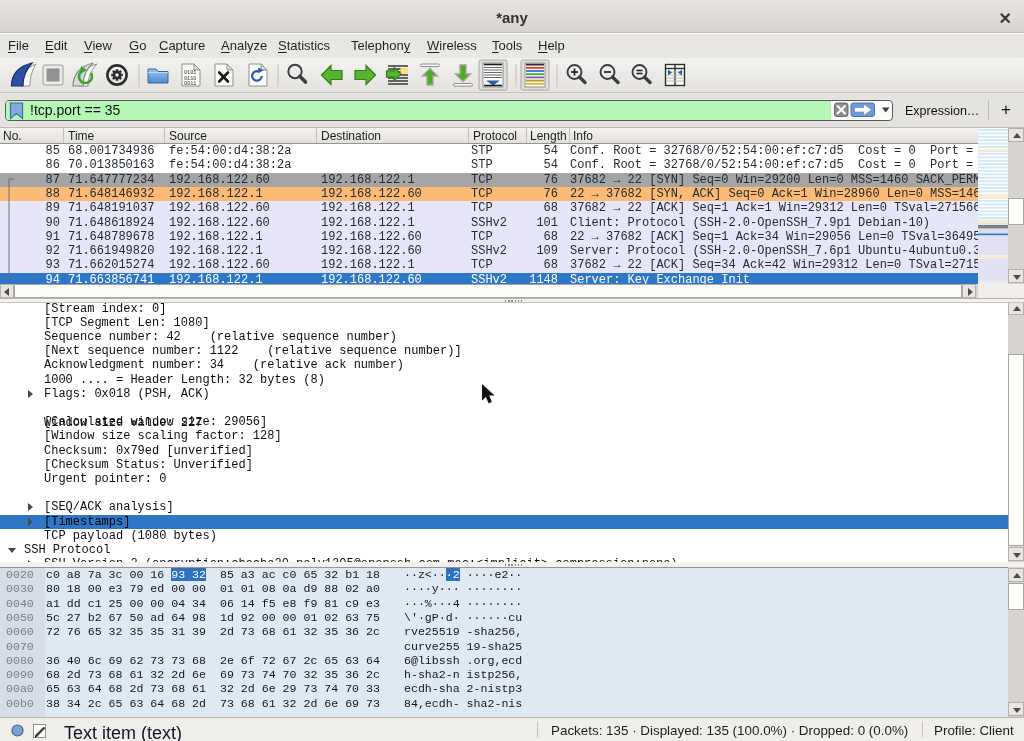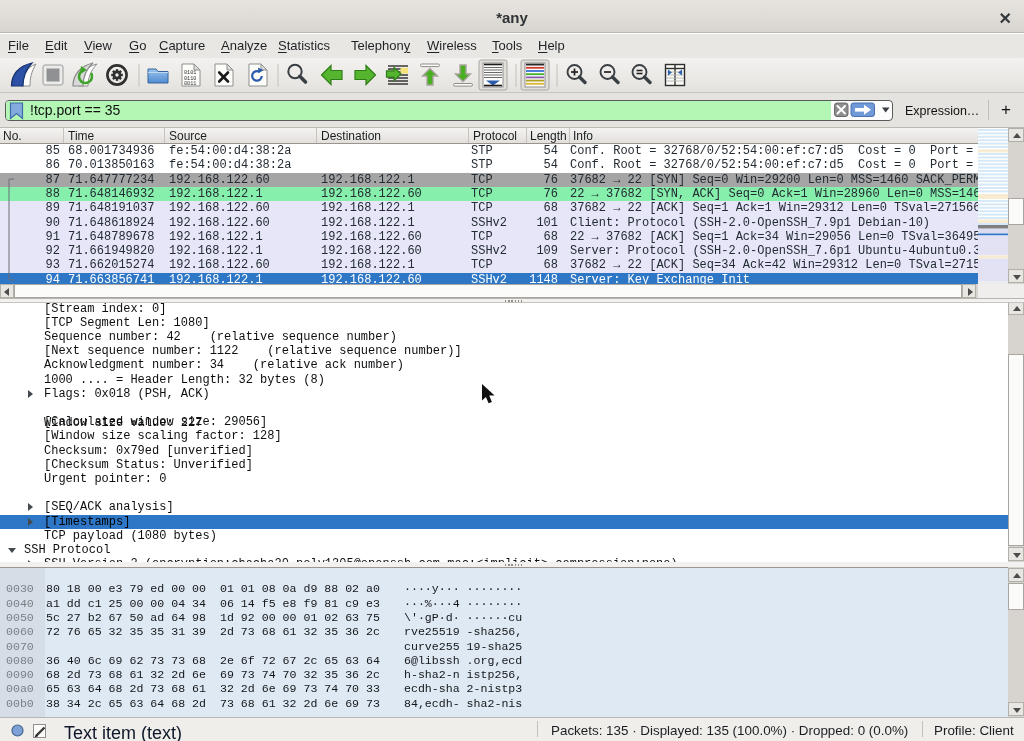--- a/index.html
+++ b/index.html
@@ -313,21 +313,21 @@
 <span class="hsep" style="left:316px"></span>
 <span class="hsep" style="left:468px"></span>
 <span class="hsep" style="left:526px"></span>
 <span class="hsep" style="left:569px"></span>
 </div>
 
 <div id="plrows" class="abs">
 <div class="prow" style="top:0px;background:#fff"><span class="c-no">85</span><span class="c-t">68.001734936</span><span class="c-s">fe:54:00:d4:38:2a</span><span class="c-p">STP</span><span class="c-l">54</span><span class="c-i">Conf. Root = 32768/0/52:54:00:ef:c7:d5  Cost = 0  Port = 0x8005</span></div>
 <div class="prow" style="top:14.3px;background:#fff"><span class="c-no">86</span><span class="c-t">70.013850163</span><span class="c-s">fe:54:00:d4:38:2a</span><span class="c-p">STP</span><span class="c-l">54</span><span class="c-i">Conf. Root = 32768/0/52:54:00:ef:c7:d5  Cost = 0  Port = 0x8005</span></div>
 <div class="prow" style="top:28.6px;background:#a5a5a5"><span class="c-no">87</span><span class="c-t">71.647777234</span><span class="c-s">192.168.122.60</span><span class="c-d">192.168.122.1</span><span class="c-p">TCP</span><span class="c-l">76</span><span class="c-i">37682 → 22 [SYN] Seq=0 Win=29200 Len=0 MSS=1460 SACK_PERM</span></div>
-<div class="prow" style="top:42.9px;background:#86efac"><span class="c-no">88</span><span class="c-t">71.648146932</span><span class="c-s">192.168.122.1</span><span class="c-d">192.168.122.60</span><span class="c-p">TCP</span><span class="c-l">76</span><span class="c-i">22 → 37682 [SYN, ACK] Seq=0 Ack=1 Win=28960 Len=0 MSS=146</span></div>
+<div class="prow" style="top:42.9px;background:#fdba74"><span class="c-no">88</span><span class="c-t">71.648146932</span><span class="c-s">192.168.122.1</span><span class="c-d">192.168.122.60</span><span class="c-p">TCP</span><span class="c-l">76</span><span class="c-i">22 → 37682 [SYN, ACK] Seq=0 Ack=1 Win=28960 Len=0 MSS=146</span></div>
 <div class="prow" style="top:57.2px;background:#e6e6f8"><span class="c-no">89</span><span class="c-t">71.648191037</span><span class="c-s">192.168.122.60</span><span class="c-d">192.168.122.1</span><span class="c-p">TCP</span><span class="c-l">68</span><span class="c-i">37682 → 22 [ACK] Seq=1 Ack=1 Win=29312 Len=0 TSval=271566</span></div>
 <div class="prow" style="top:71.5px;background:#e6e6f8"><span class="c-no">90</span><span class="c-t">71.648618924</span><span class="c-s">192.168.122.60</span><span class="c-d">192.168.122.1</span><span class="c-p">SSHv2</span><span class="c-l">101</span><span class="c-i">Client: Protocol (SSH-2.0-OpenSSH_7.9p1 Debian-10)</span></div>
 <div class="prow" style="top:85.8px;background:#e6e6f8"><span class="c-no">91</span><span class="c-t">71.648789678</span><span class="c-s">192.168.122.1</span><span class="c-d">192.168.122.60</span><span class="c-p">TCP</span><span class="c-l">68</span><span class="c-i">22 → 37682 [ACK] Seq=1 Ack=34 Win=29056 Len=0 TSval=36495</span></div>
 <div class="prow" style="top:100.1px;background:#e6e6f8"><span class="c-no">92</span><span class="c-t">71.661949820</span><span class="c-s">192.168.122.1</span><span class="c-d">192.168.122.60</span><span class="c-p">SSHv2</span><span class="c-l">109</span><span class="c-i">Server: Protocol (SSH-2.0-OpenSSH_7.6p1 Ubuntu-4ubuntu0.3</span></div>
 <div class="prow" style="top:114.4px;background:#e6e6f8"><span class="c-no">93</span><span class="c-t">71.662015274</span><span class="c-s">192.168.122.60</span><span class="c-d">192.168.122.1</span><span class="c-p">TCP</span><span class="c-l">68</span><span class="c-i">37682 → 22 [ACK] Seq=34 Ack=42 Win=29312 Len=0 TSval=2715</span></div>
 <div class="prow" style="top:128.7px;background:#2d77c6;color:#fff"><span class="c-no">94</span><span class="c-t">71.663856741</span><span class="c-s">192.168.122.1</span><span class="c-d">192.168.122.60</span><span class="c-p">SSHv2</span><span class="c-l">1148</span><span class="c-i">Server: Key Exchange Init</span></div>
 <svg class="abs" style="left:0;top:0" width="20" height="139" viewBox="0 0 20 139">
 <polyline points="14,35 9,35 9,136 14,136" fill="none" stroke="#6a6f75" stroke-width="1"></polyline>
 </svg>
 </div>
@@ -431,28 +431,29 @@
       <span class="arr arr-up" style="top:4px"></span>
     </div>
 <div class="sbthumb" style="top:54px;height:192px"></div>
 <div class="sbbtn" style="top:247px">
       <span class="arr arr-dn" style="top:5px"></span>
     </div>
 </div>
 
 <div id="hexpane" class="abs">
     <div id="hexgutter" class="abs"></div>
+<div class="hrow" style="top:0.5px"><span class="hoff">0020</span><span class="hbytes">c0 a8 7a 3c 00 16 <span class="hl">93 32</span>  85 a3 ac c0 65 32 b1 18</span><span class="hascii">··z&lt;··<span class="hl">·2</span> ····e2··</span></div>
 <div class="hrow" style="top:14.8px"><span class="hoff">0030</span><span class="hbytes">80 18 00 e3 79 ed 00 00  01 01 08 0a d9 88 02 a0</span><span class="hascii">····y··· ········</span></div>
 <div class="hrow" style="top:29.1px"><span class="hoff">0040</span><span class="hbytes">a1 dd c1 25 00 00 04 34  06 14 f5 e8 f9 81 c9 e3</span><span class="hascii">···%···4 ········</span></div>
 <div class="hrow" style="top:43.4px"><span class="hoff">0050</span><span class="hbytes">5c 27 b2 67 50 ad 64 98  1d 92 00 00 01 02 63 75</span><span class="hascii">\'·gP·d· ······cu</span></div>
 <div class="hrow" style="top:57.7px"><span class="hoff">0060</span><span class="hbytes">72 76 65 32 35 35 31 39  2d 73 68 61 32 35 36 2c</span><span class="hascii">rve25519 -sha256,</span></div>
 <div class="hrow" style="top:72.0px"><span class="hoff">0070</span><span class="hascii">curve255 19-sha25</span></div>
 <div class="hrow" style="top:86.3px"><span class="hoff">0080</span><span class="hbytes">36 40 6c 69 62 73 73 68  2e 6f 72 67 2c 65 63 64</span><span class="hascii">6@libssh .org,ecd</span></div>
 <div class="hrow" style="top:100.6px"><span class="hoff">0090</span><span class="hbytes">68 2d 73 68 61 32 2d 6e  69 73 74 70 32 35 36 2c</span><span class="hascii">h-sha2-n istp256,</span></div>
-<div class="hrow" style="top:114.9px"><span class="hoff">00a0</span><span class="hbytes">65 63 64 68 2d 73 68 61  32 2d 6e 69 73 74 70 33</span><span class="hascii">ecdh-sha 2-nistp3</span></div>
+<div class="hrow" style="top:114.9px"><span class="hoff">00a0</span><span class="hbytes">65 63 64 68 2d 73 68 61  32 2d 6e 29 73 74 70 33</span><span class="hascii">ecdh-sha 2-nistp3</span></div>
 <div class="hrow" style="top:129.2px"><span class="hoff">00b0</span><span class="hbytes">38 34 2c 65 63 64 68 2d  73 68 61 32 2d 6e 69 73</span><span class="hascii">84,ecdh- sha2-nis</span></div>
 </div>
 <div id="hxvsb" class="abs" style="left:1008px;top:567px;width:16px;height:150px">
 <div class="sbtrough" style="top:0;height:150px"></div>
 <div class="sbbtn" style="top:1px">
       <span class="arr arr-up" style="top:4px"></span>
     </div>
 <div class="sbthumb" style="top:16px;height:27px"></div>
 <div class="sbbtn" style="top:135px">
       <span class="arr arr-dn" style="top:5px"></span>

